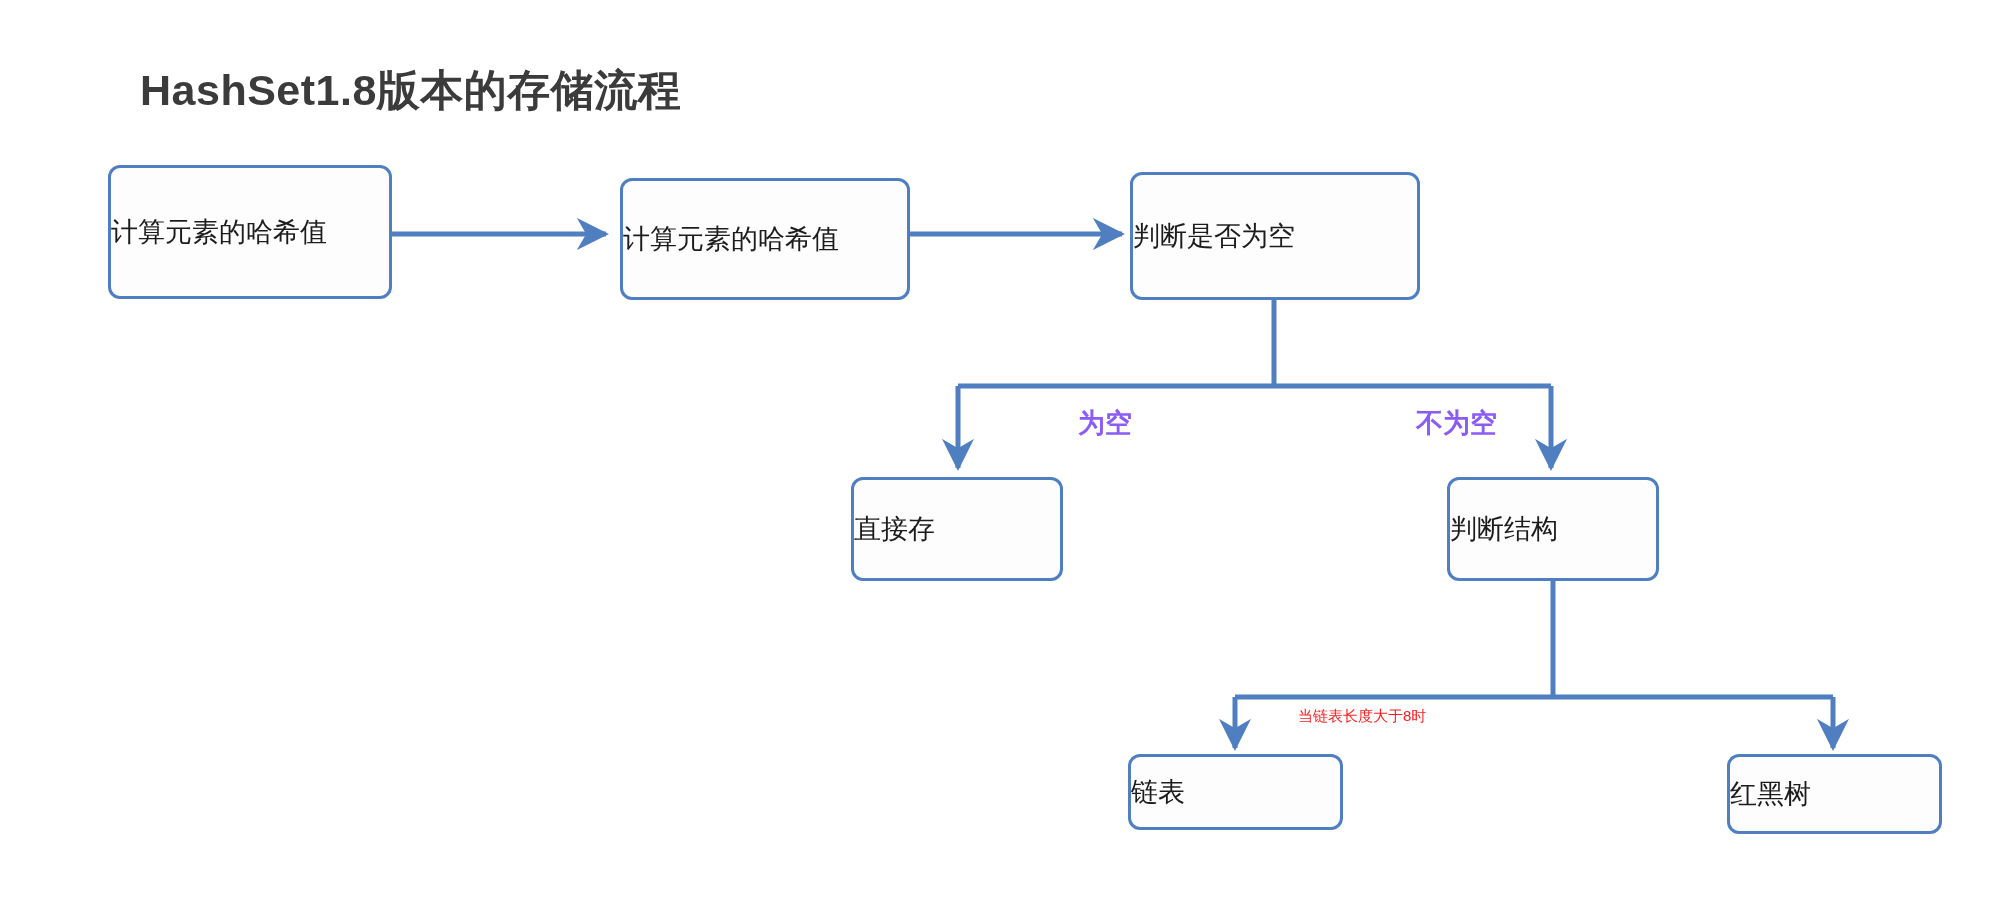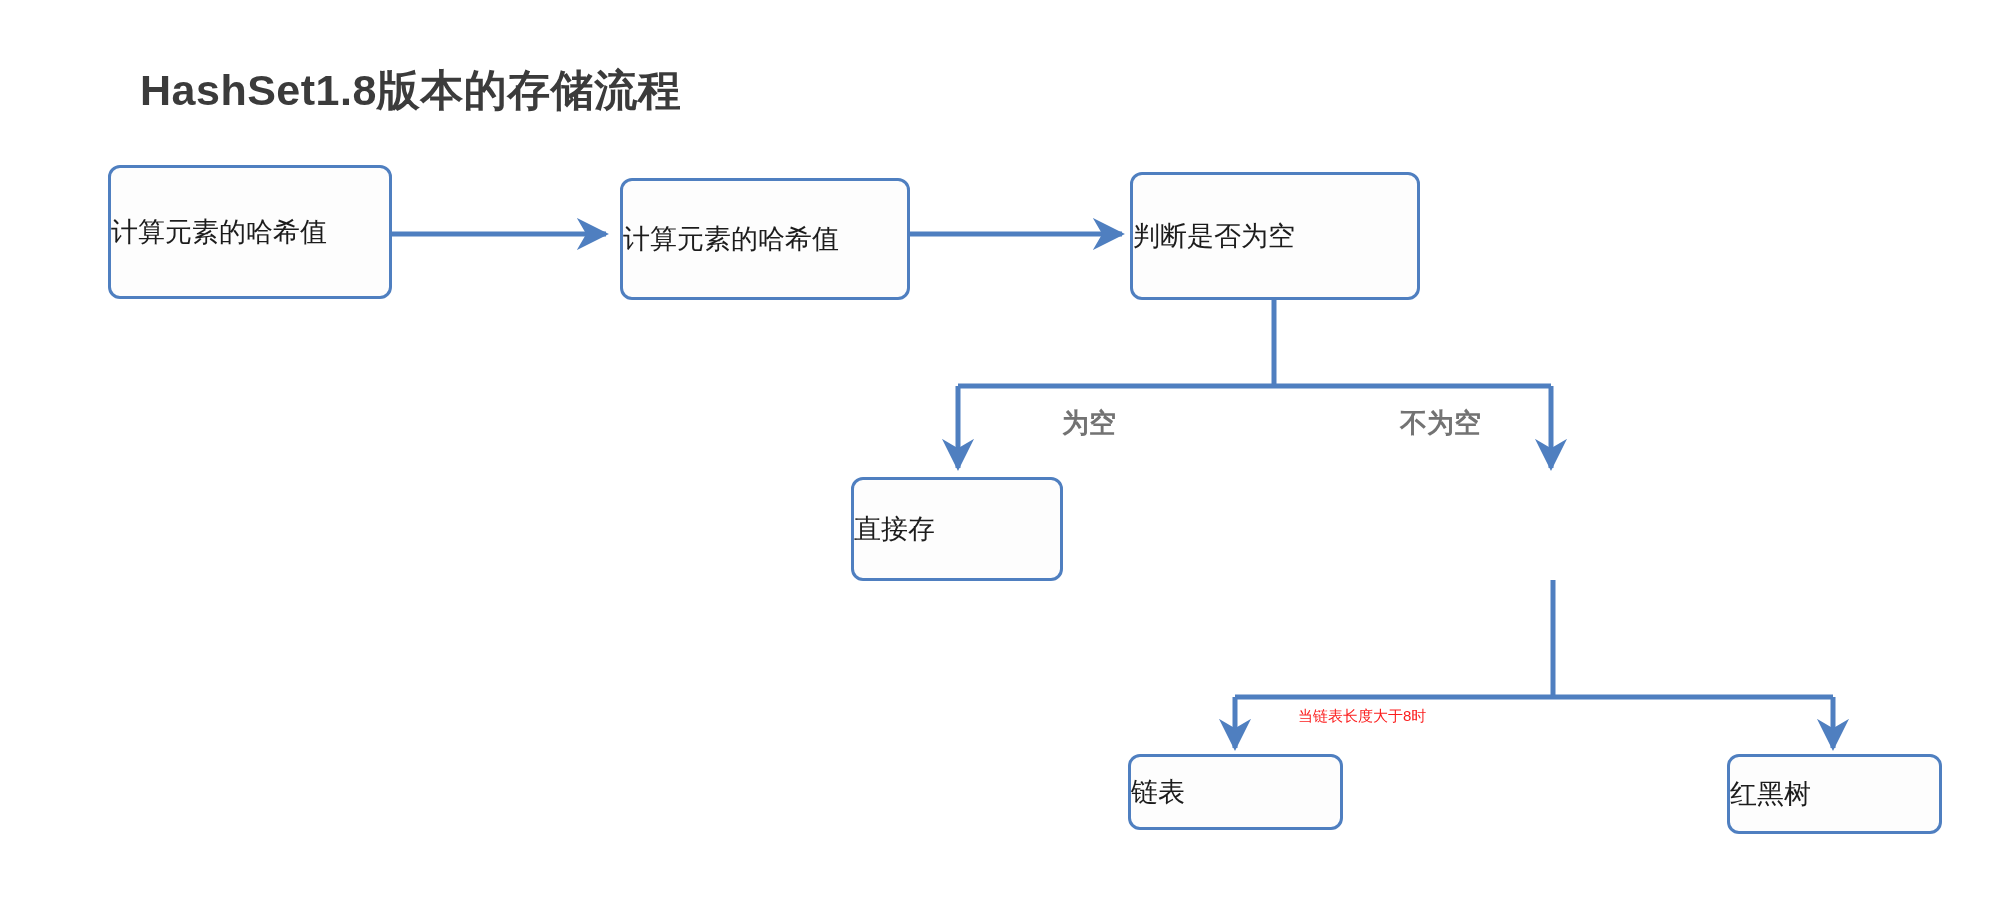--- a/index.html
+++ b/index.html
@@ -50,25 +50,26 @@
   .edge-layer {
     position: absolute;
     left: 0;
     top: 0;
     width: 1992px;
     height: 907px;
     pointer-events: none;
   }
   .branch-label {
     position: absolute;
-    color: #737373;
+    color: #8b5cf6;
     font-weight: bold;
     font-size: 27px;
     white-space: nowrap;
     font-family: "Liberation Sans", "DejaVu Sans", sans-serif;
+    margin-left: 16px;
   }
   .note-label {
     position: absolute;
     color: #fb1d1d;
     font-size: 15px;
     white-space: nowrap;
     font-family: "Liberation Sans", "DejaVu Sans", sans-serif;
   }
 </style>
 </head>
@@ -121,20 +122,23 @@
   </div>
 
   <div class="node" style="left:851px; top:477px; width:212px; height:104px;">
     <span class="node-label">直接存</span>
   </div>
 
   <div class="node" style="left:1130px; top:172px; width:290px; height:128px;">
     <span class="node-label">判断是否为空</span>
   </div>
 
+  <div class="node" style="left:1447px; top:477px; width:212px; height:104px;">
+    <span class="node-label">判断结构</span>
+  </div>
 
   <div class="node" style="left:1128px; top:754px; width:215px; height:76px;">
     <span class="node-label">链表</span>
   </div>
 
   <div class="node" style="left:1727px; top:754px; width:215px; height:80px;">
     <span class="node-label">红黑树</span>
   </div>
 
   <div class="branch-label" style="left:1062px; top:405px;">为空</div>

